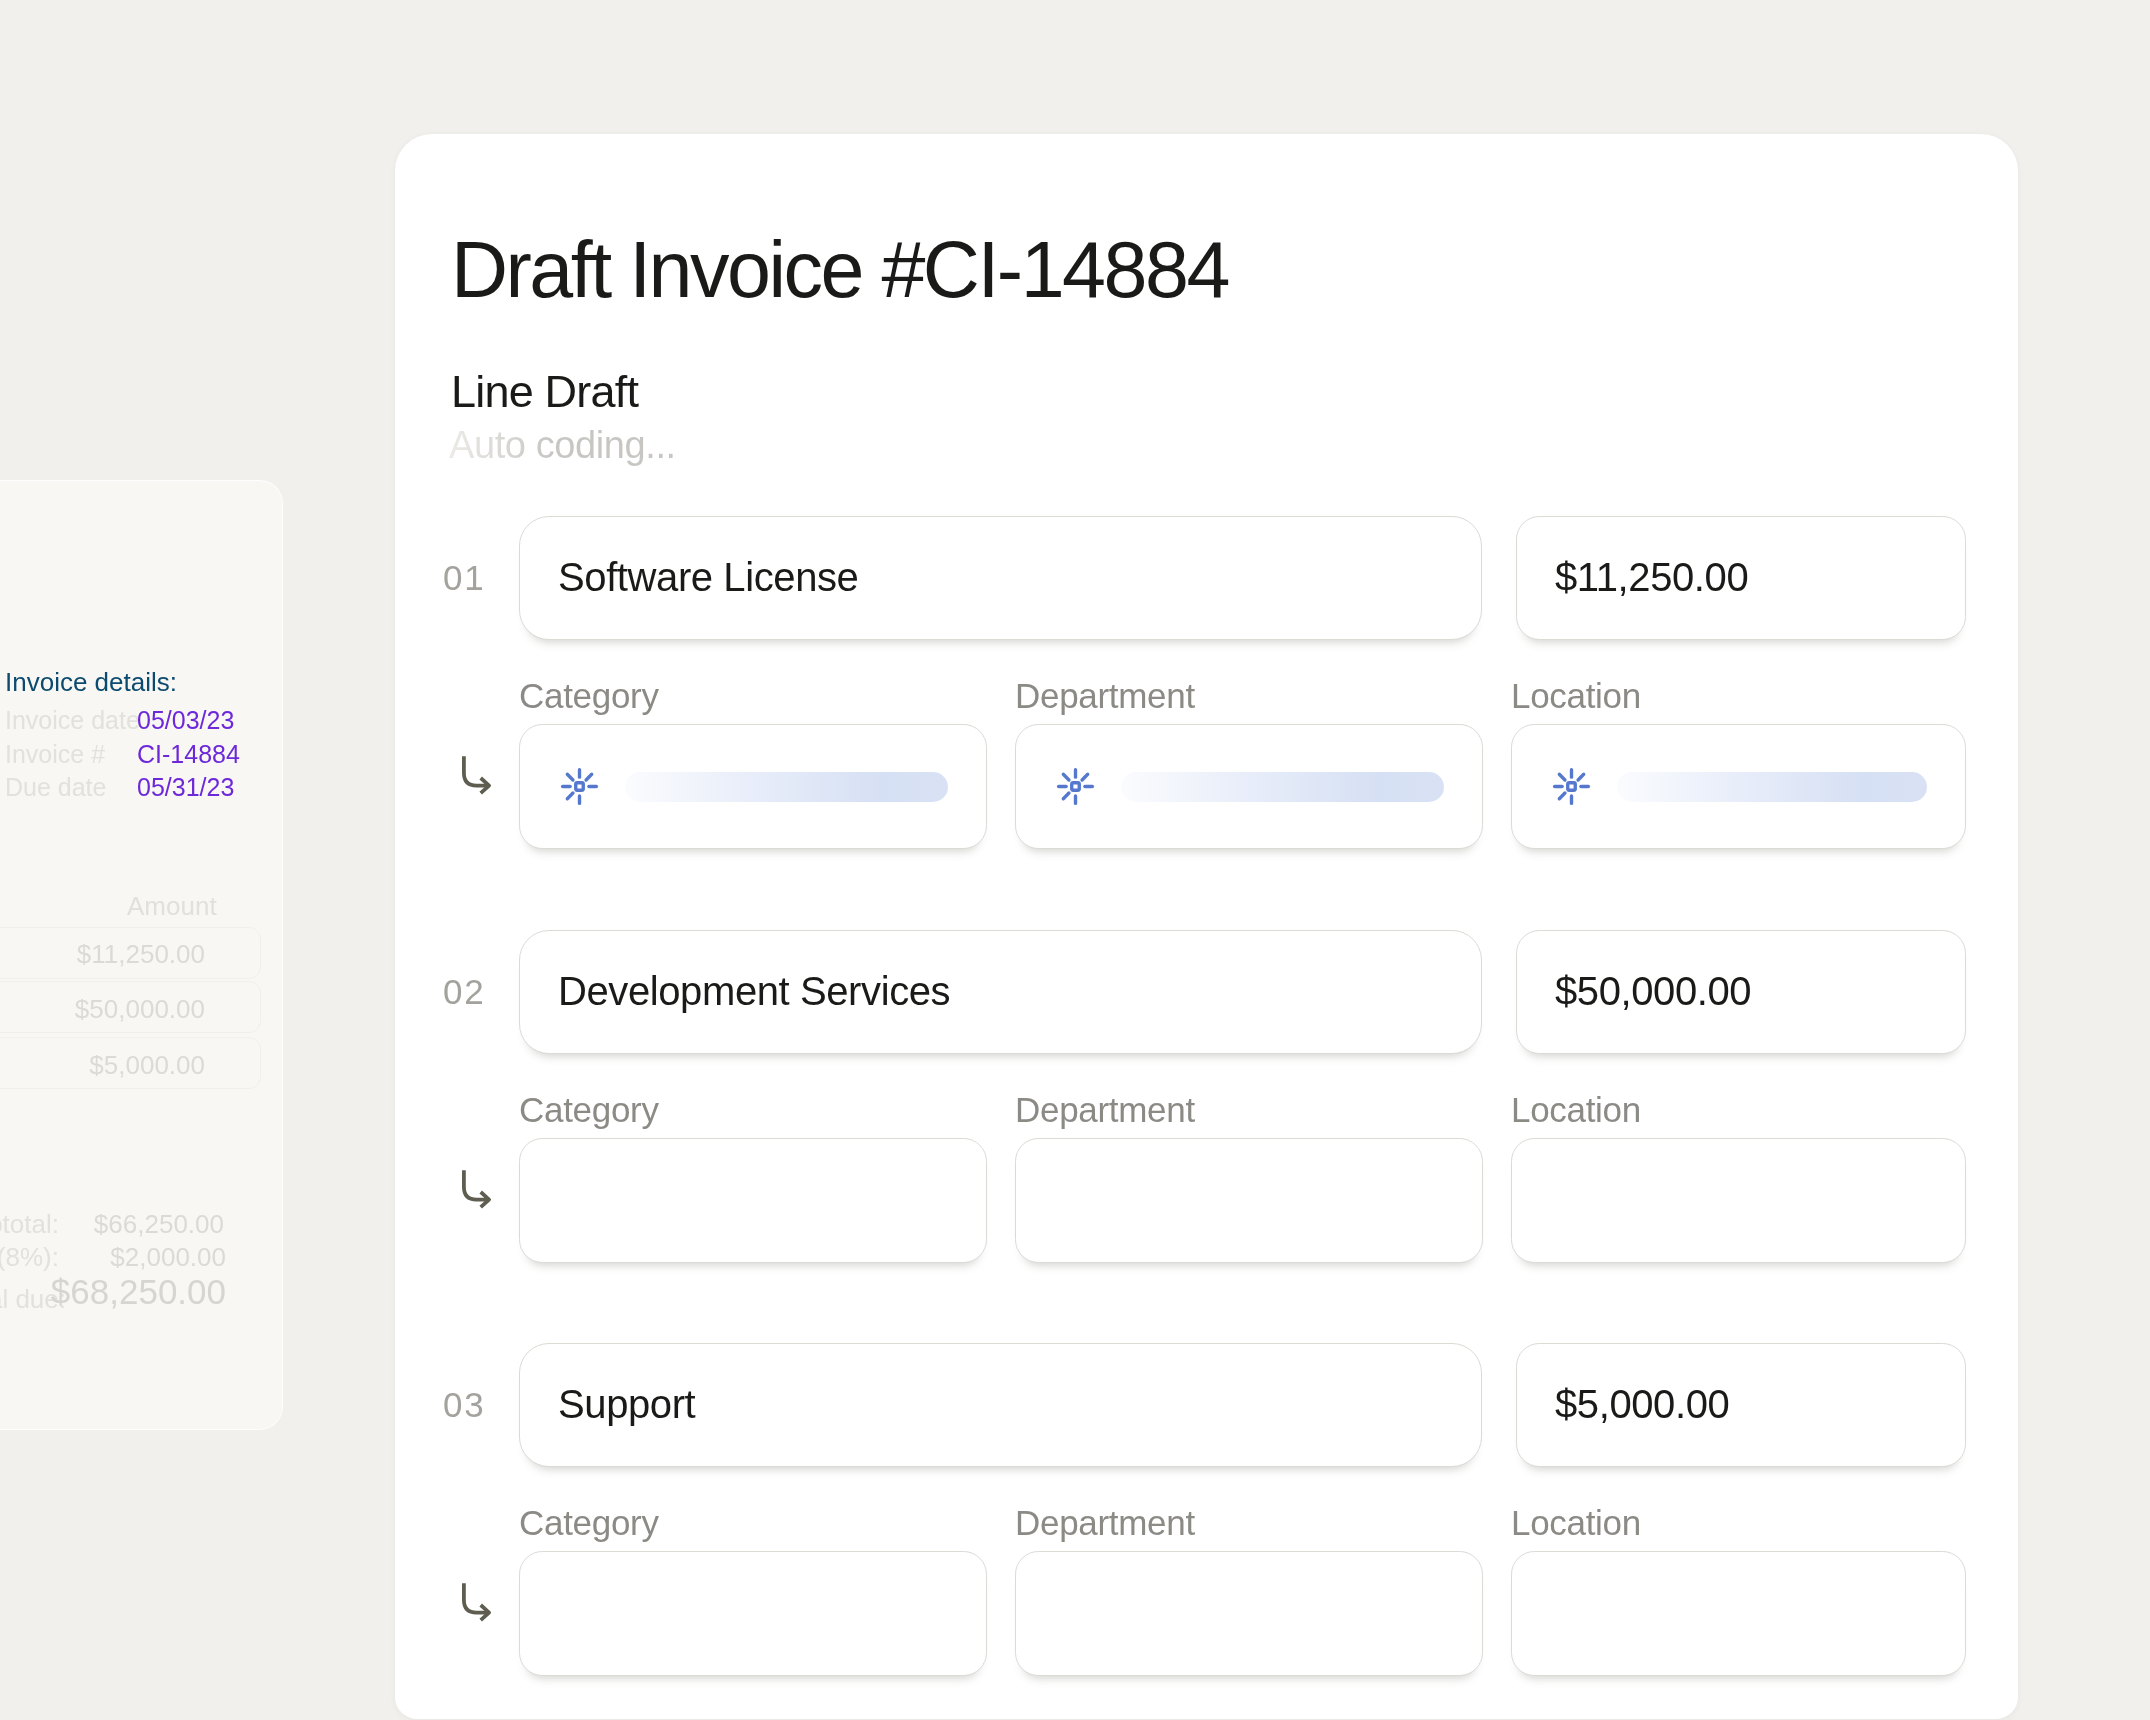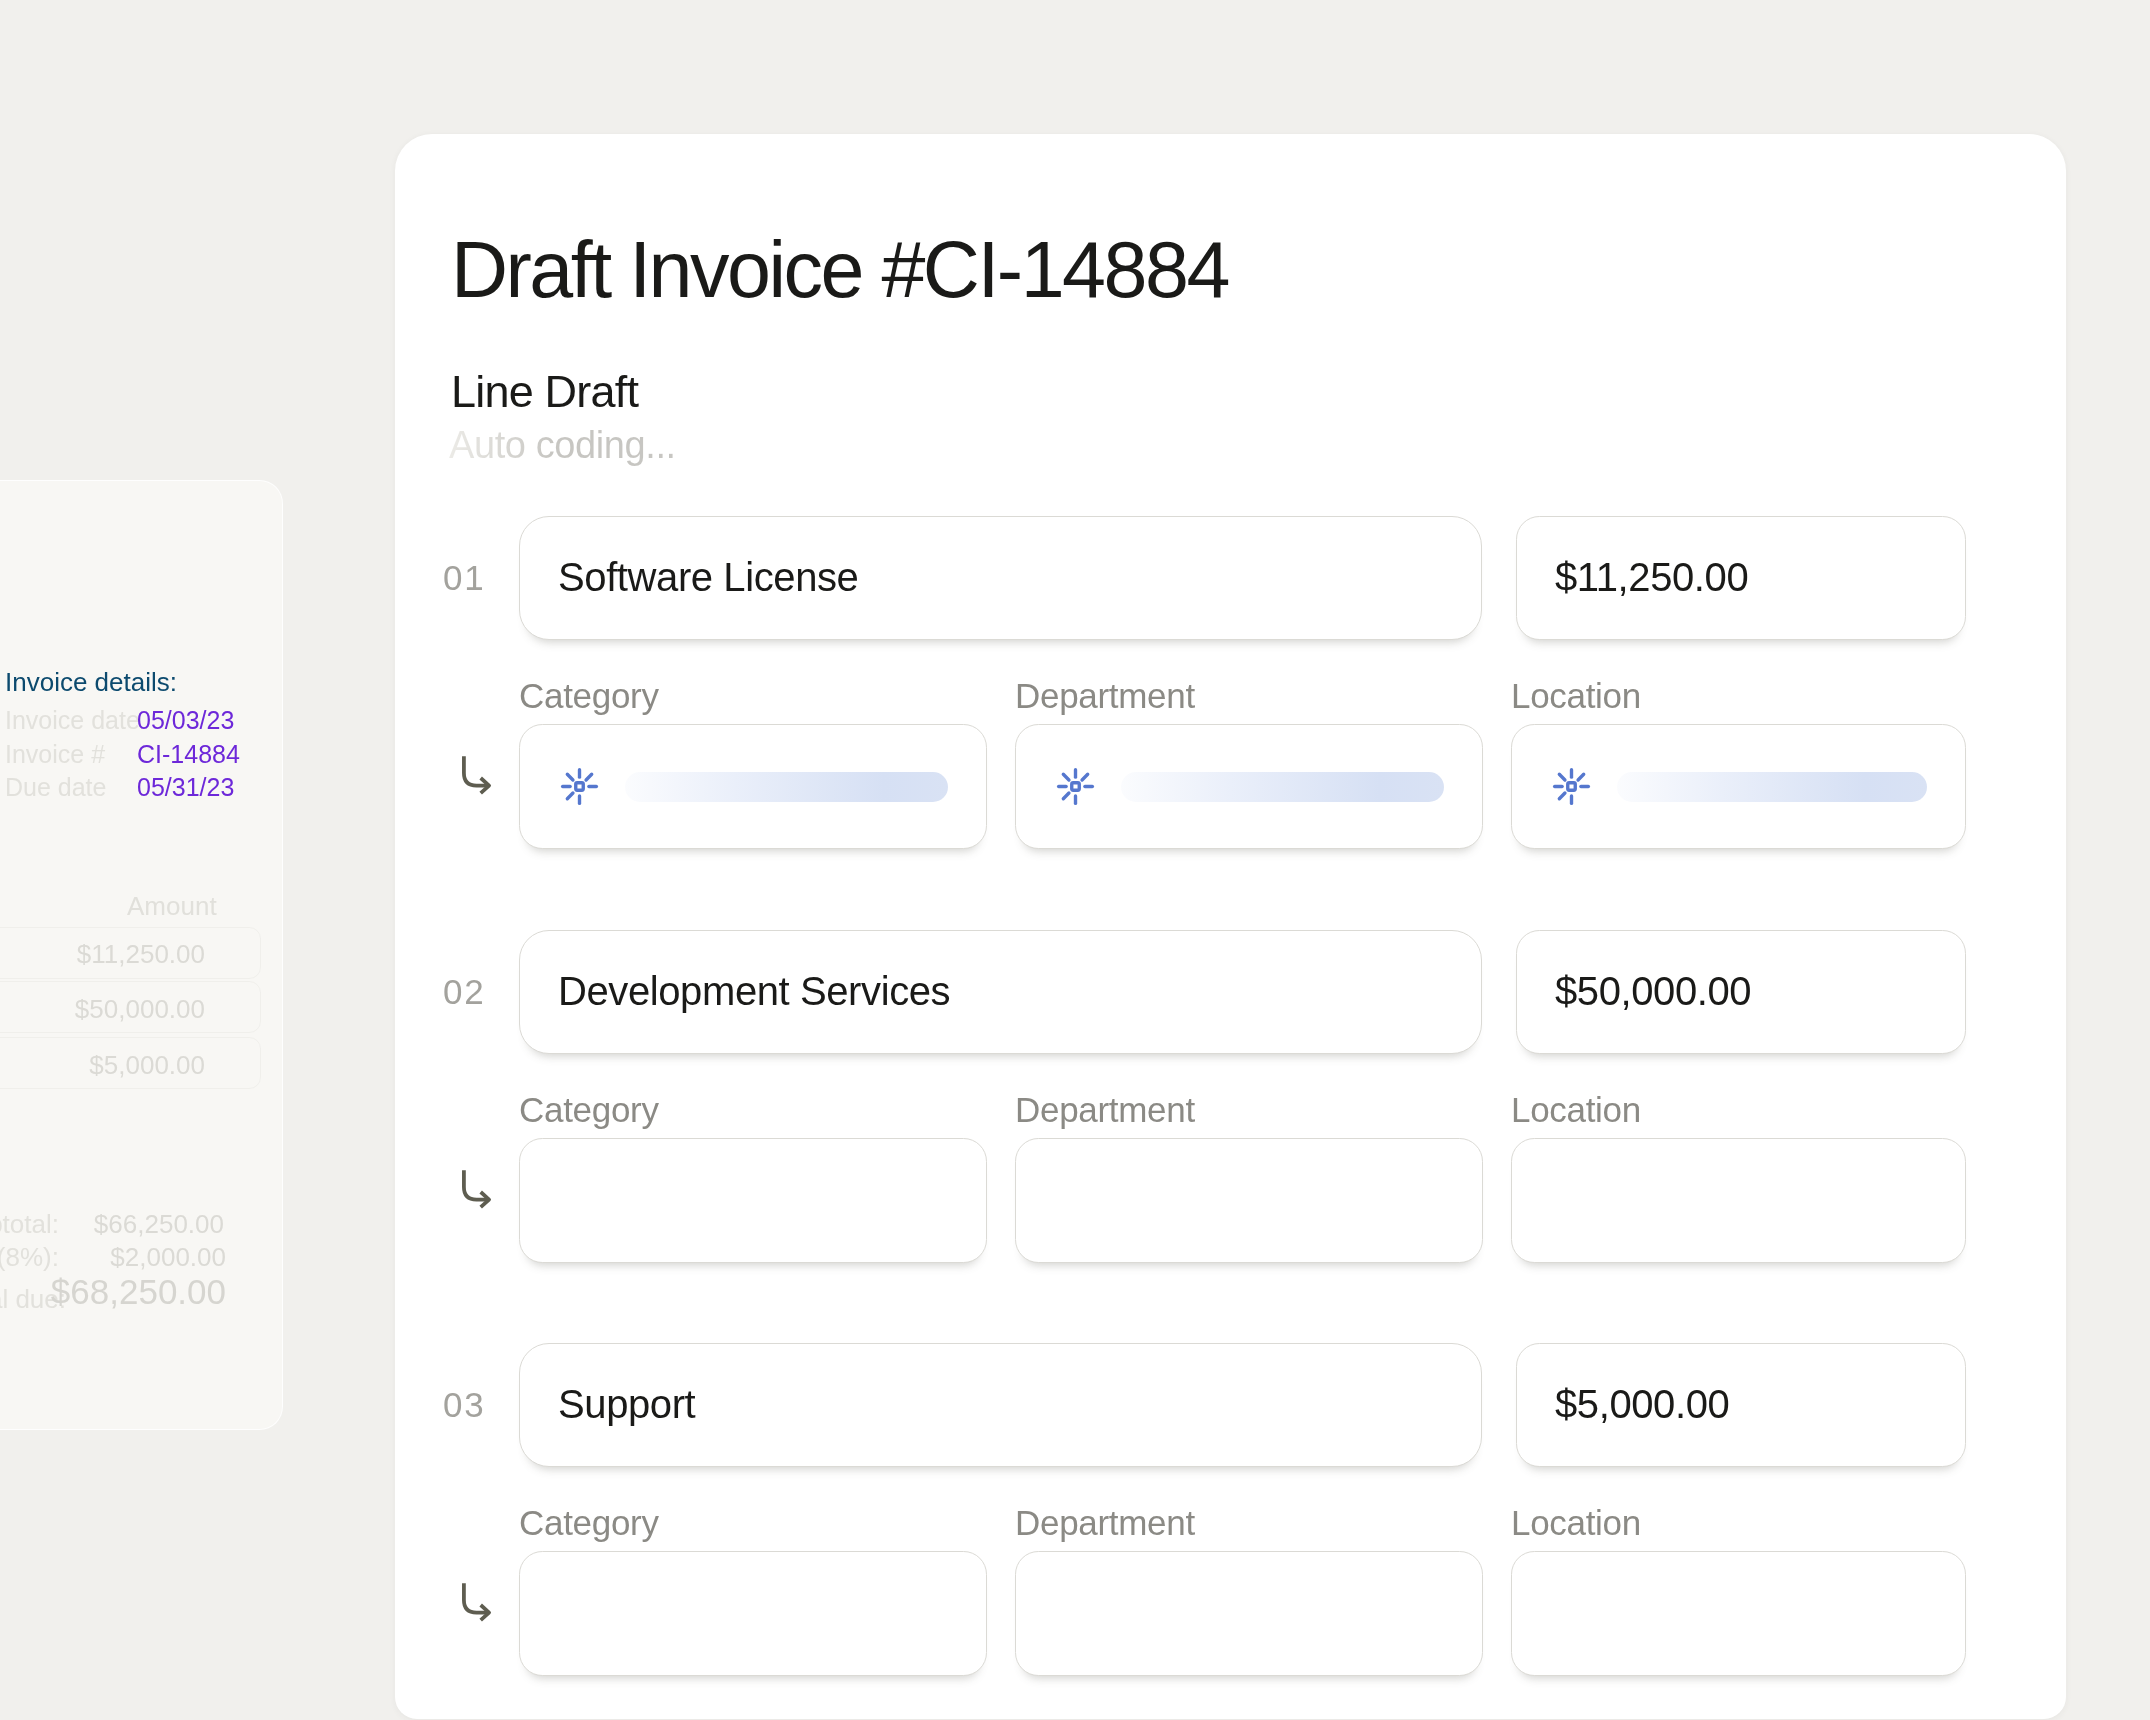--- a/index.html
+++ b/index.html
@@ -36,21 +36,20 @@
   .fp-tot-value{position:absolute;width:167px;text-align:right;font-size:26px;color:#DBDAD5;}
   .fp-due-label{position:absolute;left:301px;width:232px;text-align:right;font-size:26px;color:#E2E1DC;}
   .fp-due-value{position:absolute;left:468px;top:791px;width:225px;text-align:right;font-size:35px;color:#D6D5D0;}
 
   
   .card{
     position:absolute;left:395px;top:134px;width:1623px;height:1585px;
     background:var(--card-background,#FFFFFF);
     border-radius:37px 37px 22px 22px;
     box-shadow:0 1.7px 6.7px rgba(60,58,52,.05);
-    padding-left:48px;
   }
   .inv-title{
     position:absolute;left:56px;top:90px;
     font-size:79px;letter-spacing:-2.5px;color:var(--text-primary,#1A1A18);
     white-space:nowrap;
   }
   .section-title{
     position:absolute;left:56px;top:232px;
     font-size:45px;letter-spacing:-0.8px;color:var(--text-primary,#1A1A18);
   }

